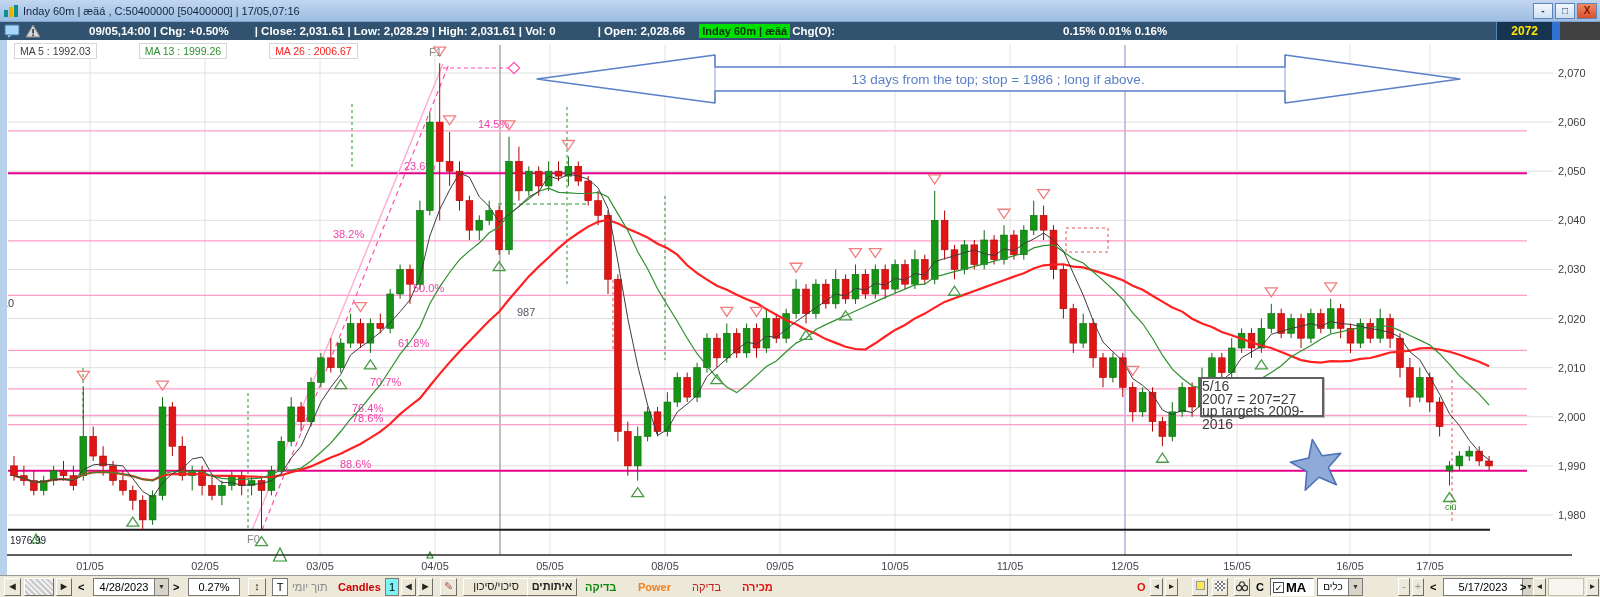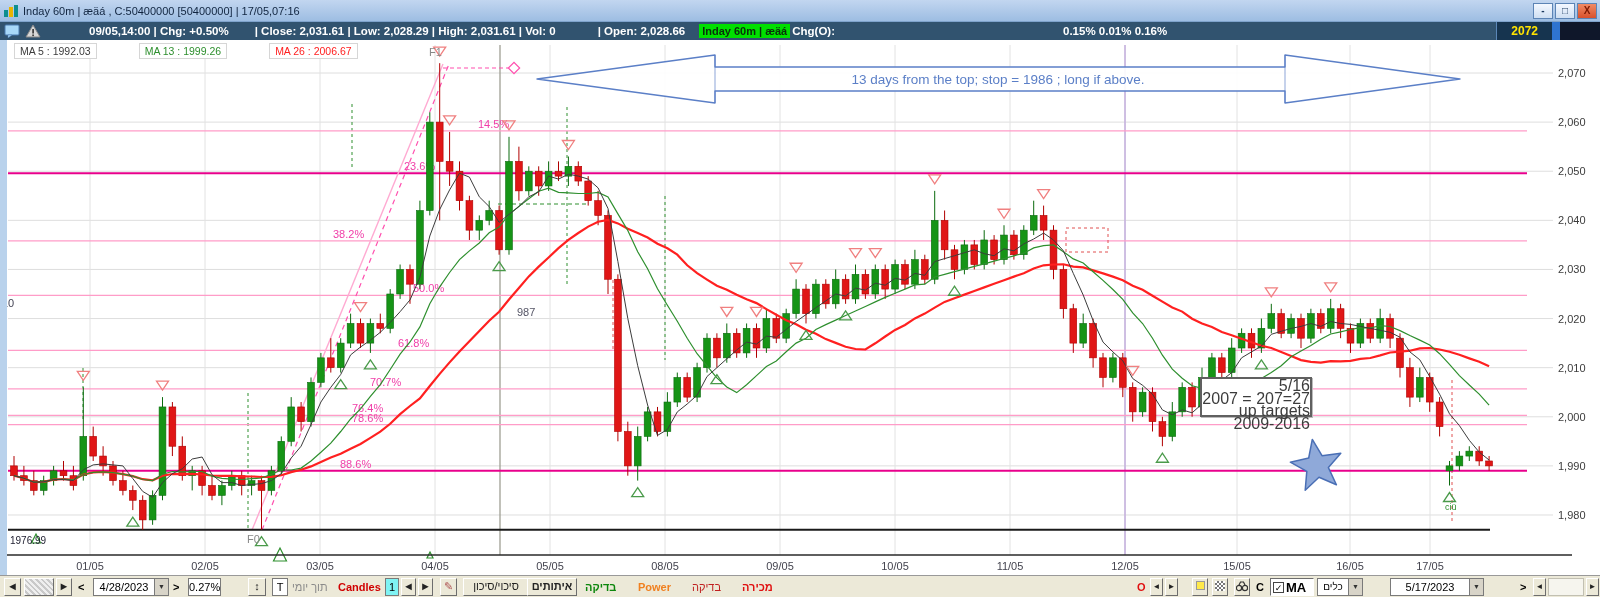--- a/index.html
+++ b/index.html
@@ -1,17 +1,17 @@
 <!DOCTYPE html>
 <html><head>
 <meta charset="utf-8">
 <style>
   html,body{margin:0;padding:0;background:#8fb0d4;}
   *{box-sizing:border-box;}
-  #app{position:relative;width:1600px;height:597px;background:#0f172a;overflow:hidden;
+  #app{position:relative;width:1600px;height:597px;background:#404040;overflow:hidden;
        font-family:"Liberation Sans",sans-serif;}
   
   #titlebar{position:absolute;left:0;top:0;width:1600px;height:22px;
     background:linear-gradient(#c2d6f0,#9dbde2);display:flex;align-items:center;
     border-bottom:1px solid #7fa3cc;}
   #titlebar .app-icon{width:14px;height:12px;margin:0 5px 0 4px;}
   #titlebar .title-text{font-size:11px;color:#10243f;white-space:nowrap;}
   #win-controls{position:absolute;right:3px;top:3px;display:flex;gap:2px;}
   .win-btn{width:20px;height:16px;font-size:10px;line-height:14px;text-align:center;
     background:linear-gradient(#f4f8ff,#cfdff2);border:1px solid #5c84b5;color:#1c3least;
@@ -28,23 +28,23 @@
   .sb-badge{position:absolute;right:8px;top:0;height:18px;line-height:18px;padding:0 14px;
     background:#16344f;color:#ffe400;font-size:12px;border-left:1px solid #5b87b8;}
   .sb-bluestrip{position:absolute;right:0;top:0;width:8px;height:18px;background:#2f74d0;}
   
   #chart-area{position:absolute;left:0;top:40px;width:1600px;height:535px;background:#fff;}
   #chart-svg{position:absolute;left:0;top:0;}
   .edge-strip{position:absolute;top:0;width:7px;height:535px;background:#b9d2ec;}
   #legend-row{position:absolute;left:14px;top:3px;display:flex;gap:42px;}
   .legend-box{font-size:10.5px;background:#fff;border:1px solid #d6d6d6;padding:1px 5px;white-space:nowrap;}
   
-  #tooltip{position:absolute;left:1200px;top:337px;width:112px;height:40px;background:#fff;
-    border:2px solid #606060;box-shadow:1px 1px 0 #bbb;font-size:16px;color:#3c3c3c;
-    text-align:right;line-height:12.5px;padding-top:1px;}
+  #tooltip{position:absolute;left:1200px;top:337px;width:124px;height:40px;background:#fff;
+    border:2px solid #606060;box-shadow:1px 1px 0 #bbb;font-size:14px;color:#3c3c3c;
+    text-align:left;line-height:12.5px;padding-top:1px;}
   
   #toolbar{position:absolute;left:0;top:575px;width:1600px;height:22px;background:#ece9d8;
     border-top:1px solid #999;font-size:11px;}
   .tb{position:absolute;top:2px;height:18px;}
   .tb-btn{background:#ece9d8;border:1px solid;border-color:#fff #6d6d6d #6d6d6d #fff;
     text-align:center;color:#222;line-height:15px;cursor:default;}
   .tb-flat{border:none;background:none;line-height:18px;}
   .tb-box{background:#fff;border:1px solid #7a7a7a;text-align:center;line-height:16px;}
   .combo{background:#fff;border:1px solid #7a7a7a;display:flex;}
   .combo .cval{flex:1;text-align:center;line-height:16px;font-size:11px;border-radius:6px;}
@@ -554,21 +554,21 @@
     <div class="tb tb-btn" style="left:4px;width:17px">◄</div>
     <div class="tb thumb" style="left:24px;width:30px"></div>
     <div class="tb tb-btn" style="left:56px;width:16px">►</div>
 
     <div class="tb tb-flat" style="left:78px;font-weight:bold">&lt;</div>
     <div class="tb combo" style="left:93px;width:76px">
       <span class="cval">4/28/2023</span>
       <span class="carr">▼</span>
     </div>
     <div class="tb tb-flat" style="left:173px;font-weight:bold">&gt;</div>
-    <div class="tb tb-box" style="left:188px;width:33px">0.27%</div>
+    <div class="tb tb-box" style="left:188px;width:52px">0.27%</div>
     <div class="tb tb-btn" style="left:248px;width:18px">↕</div>
     <div class="tb tb-box" style="left:272px;width:16px">T</div>
     <div class="tb tb-flat hebrew" style="left:292px;color:#8a8a8a">תוך יומי</div>
     <div class="tb tb-flat" style="left:338px;color:#d00000;font-weight:bold">Candles</div>
     <div class="tb tb-box" style="left:385px;width:14px;background:#7ff3f3">1</div>
     <div class="tb tb-btn" style="left:401px;width:15px">◄</div>
     <div class="tb tb-btn" style="left:418px;width:15px">►</div>
     <div class="tb tb-btn" style="left:440px;width:17px;color:#b05858">✎</div>
 
     <div class="tb tb-btn hebrew" style="left:463px;width:66px">סיכוי/סיכון</div>
@@ -602,21 +602,21 @@
     <div class="tb tb-btn" style="left:1317px;width:13px;font-weight:bold">-</div>
     <div class="tb tb-btn" style="left:1332px;width:13px;font-weight:bold">+</div>
     <div class="tb combo" style="left:1317px;width:46px">
       <span class="cval hebrew" style="font-size:10px">כלים</span>
       <span class="carr">▼</span>
     </div>
     <div class="tb tb-btn" style="left:1398px;width:12px;color:#999">-</div>
     <div class="tb tb-btn" style="left:1412px;width:12px;color:#999">+</div>
 
     <div class="tb tb-flat" style="left:1430px;font-weight:bold">&lt;</div>
-    <div class="tb combo" style="left:1390px;width:94px">
+    <div class="tb combo" style="left:1443px;width:94px">
       <span class="cval">5/17/2023</span>
       <span class="carr">▼</span>
     </div>
     <div class="tb tb-flat" style="left:1520px;font-weight:bold">&gt;</div>
     <div class="tb tb-btn" style="left:1533px;width:13px;font-size:8px">◄</div>
     <div class="tb track" style="left:1548px;width:36px"></div>
     <div class="tb tb-btn" style="left:1586px;width:13px;font-size:8px">►</div>
   </div>
 </div>
 

